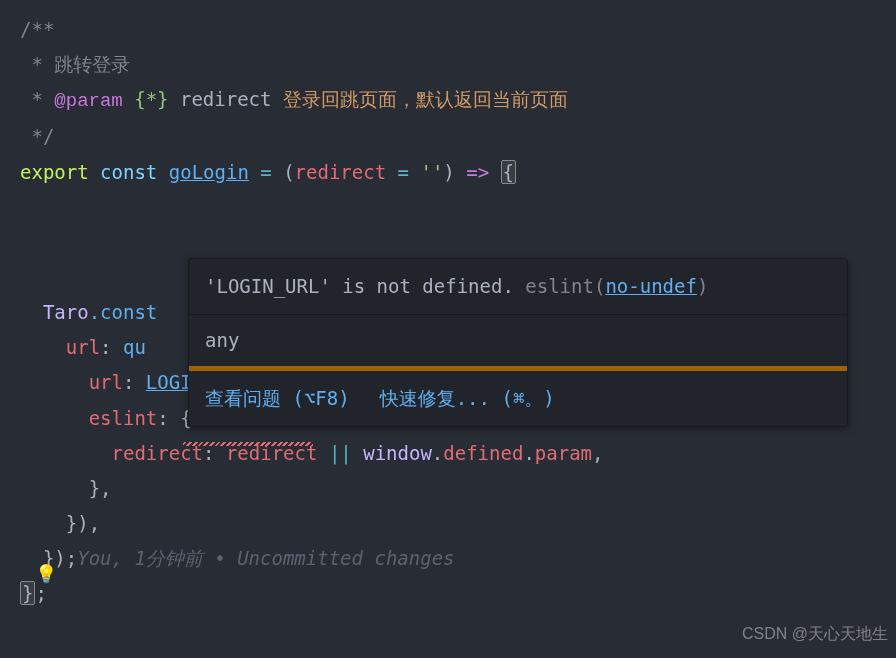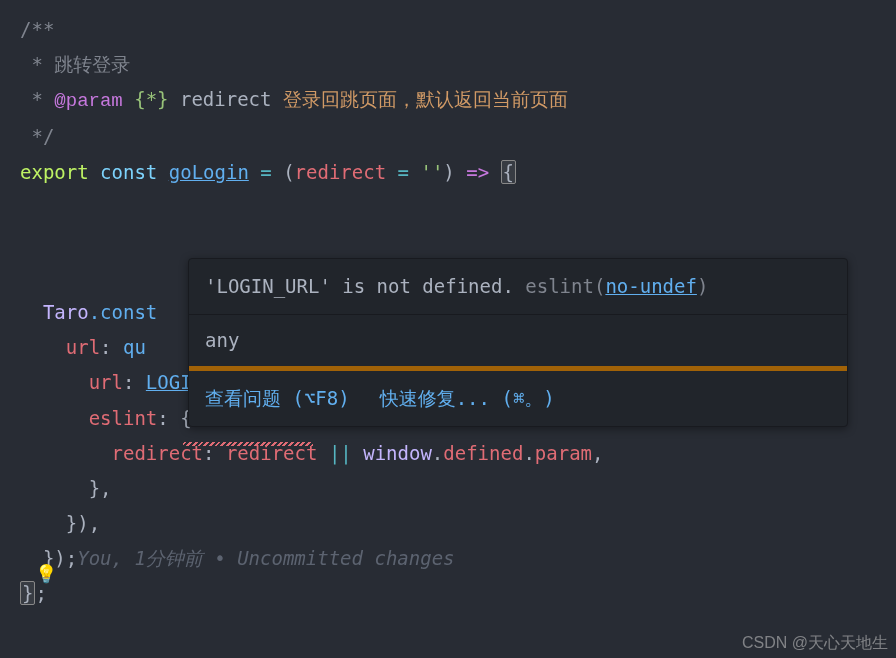--- a/index.html
+++ b/index.html
@@ -64,21 +64,21 @@
       color: #e5c07b;
       font-size: 18px;
     }
     .gitlens {
       color: #5c6370;
       font-style: italic;
     }
     .watermark {
       position: absolute;
       right: 8px;
-      bottom: 0px;
+      bottom: 9px;
       color: rgba(200,200,200,0.55);
       font-size: 16px;
       font-family: sans-serif;
     }
     .hover-popup {
       position: absolute;
       left: 188px;
       top: 258px;
       width: 660px;
       background: #21252b;

